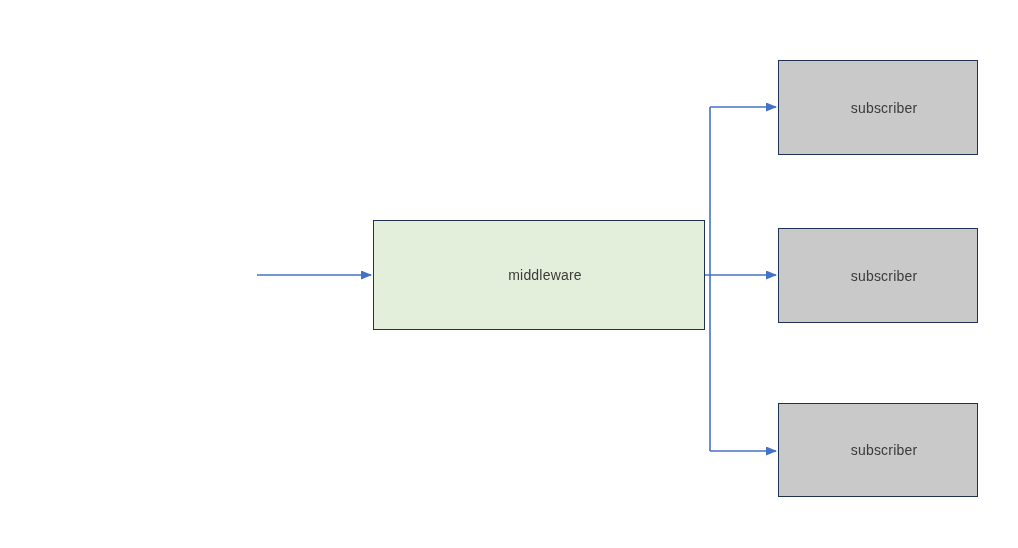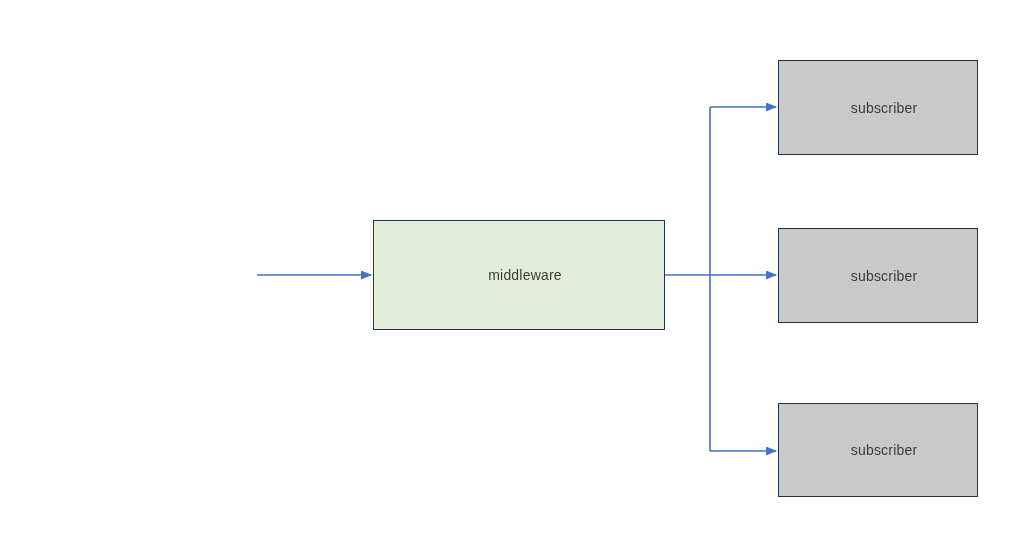--- a/index.html
+++ b/index.html
@@ -36,21 +36,21 @@
     font-size: 14px;
     color: #3b3b3b;
     letter-spacing: 0.2px;
     padding-left: 12px;
   }
   .node-publisher {
     left: 27px; top: 220px; width: 230px; height: 110px;
     background: #dbe9f5;
   }
   .node-middleware {
-    left: 373px; top: 220px; width: 292px; height: 110px;
+    left: 373px; top: 220px; width: 332px; height: 110px;
     background: #e3efda;
   }
   .node-subscriber { background: #c9c9c9; }
   .node-subscriber-1 { left: 778px; top: 60px;  width: 200px; height: 95px; }
   .node-subscriber-2 { left: 778px; top: 228px; width: 200px; height: 95px; }
   .node-subscriber-3 { left: 778px; top: 403px; width: 200px; height: 94px; }
 </style>
 </head>
 <body>
 

